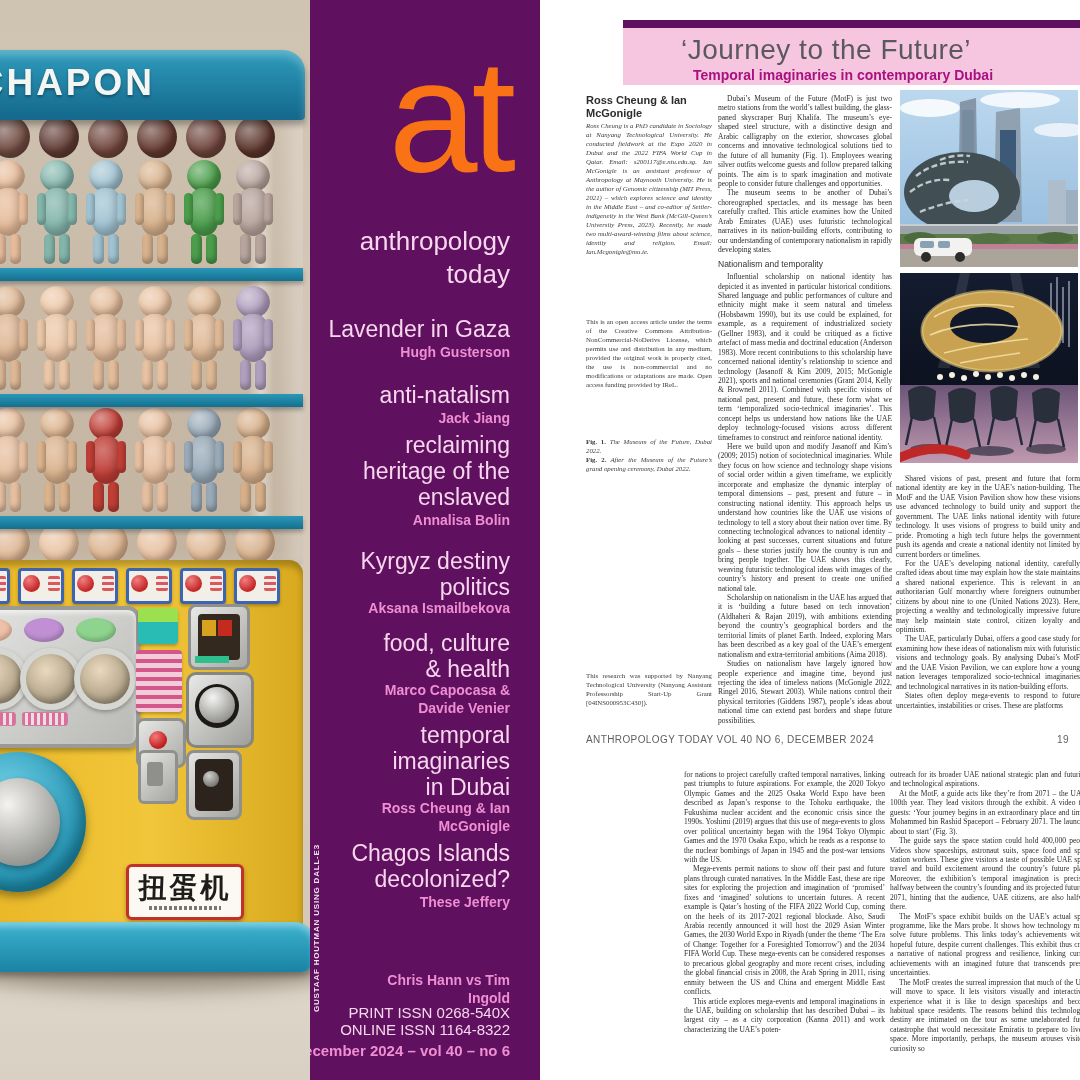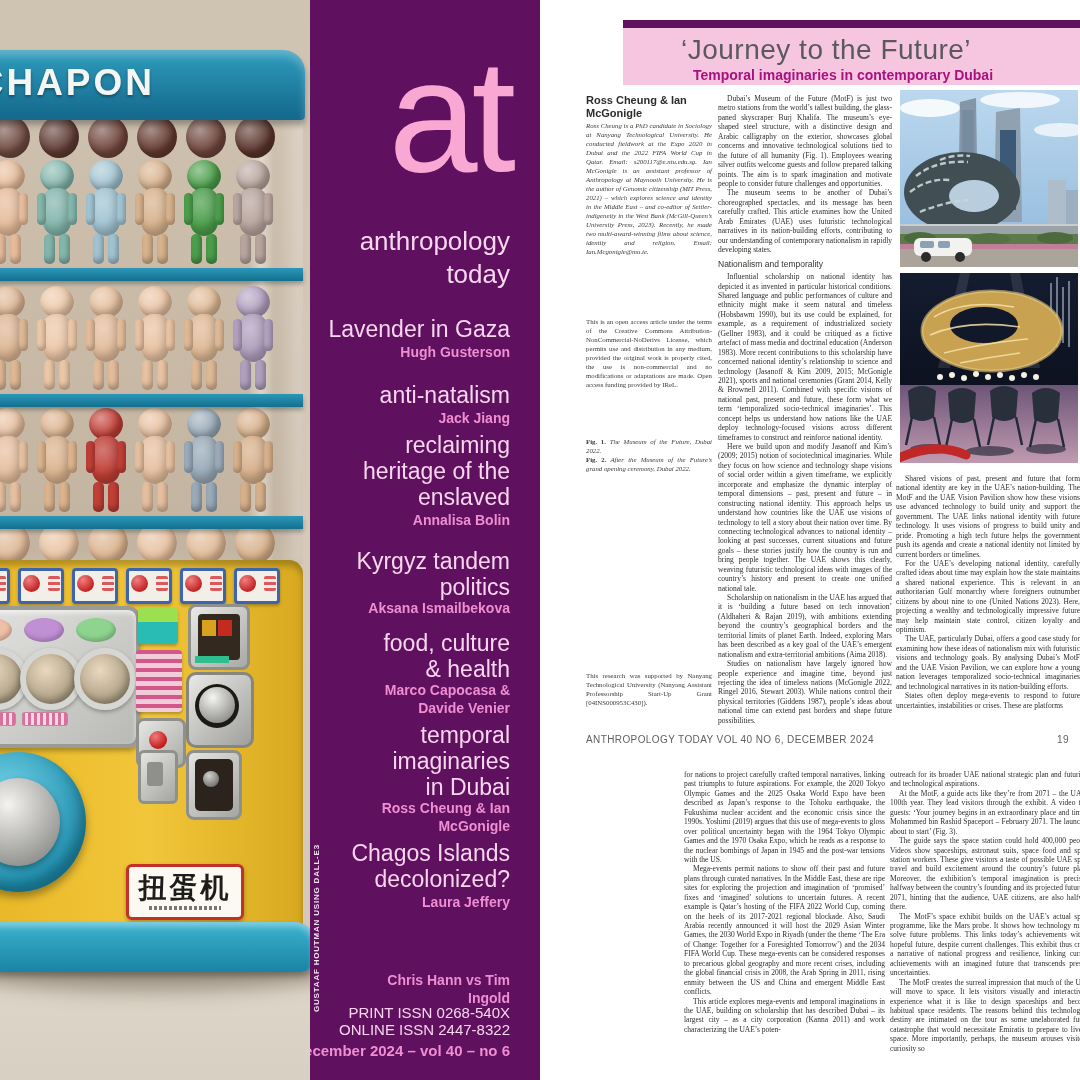--- a/index.html
+++ b/index.html
@@ -104,21 +104,21 @@
         display:flex;flex-direction:column;align-items:center;justify-content:center;}
   #sign .chars{font-size:28px;font-weight:bold;color:#1e1c1a;letter-spacing:3px;
         font-family:"DejaVu Sans",sans-serif;line-height:1;}
   #sign .fine{margin-top:4px;width:72px;height:4px;
         background:repeating-linear-gradient(90deg,#777 0 3px,transparent 3px 5px);}
   #base{position:absolute;left:-45px;top:922px;width:358px;height:50px;z-index:9;border-radius:10px 18px 12px 12px;
         background:linear-gradient(180deg,#3cb3d0,#1a83a4);box-shadow:inset 0 5px 6px rgba(255,255,255,.35),0 4px 6px rgba(0,0,0,.3);}
   
   #sidebar{position:absolute;left:310px;top:0;width:230px;height:1080px;background:#5f105e;overflow:hidden;}
   .sb{position:absolute;right:30px;text-align:right;}
-  #logo-at{font-size:160px;line-height:1;font-weight:500;letter-spacing:-6px;color:#f9a8d4;}
+  #logo-at{font-size:160px;line-height:1;font-weight:500;letter-spacing:-6px;color:#f97316;}
   #journal-name{font-size:26px;line-height:1.25;color:#f7d6ee;}
   .toc-title{font-size:23px;line-height:1.13;color:#f7d6ee;}
   .toc-author{font-size:14px;line-height:1.25;font-weight:bold;color:#ef8ed2;}
   .issn{font-size:15px;line-height:1.2;color:#f7d6ee;}
   #date-line{font-size:15px;font-weight:bold;color:#ef8ed2;}
   #cover-credit{position:absolute;left:312px;top:788px;height:224px;width:13px;
         writing-mode:vertical-rl;transform:rotate(180deg);
         font-size:8px;font-weight:bold;letter-spacing:.8px;color:#f3e2ef;text-align:left;}
   
   #page{position:absolute;left:568px;top:0;width:644px;height:1080px;background:#fff;overflow:hidden;
@@ -408,36 +408,36 @@
 
     <div class="sb toc-title" style="top:316px;width:185px">Lavender in Gaza</div>
     <div class="sb toc-author" style="top:344px;width:185px">Hugh Gusterson</div>
 
     <div class="sb toc-title" style="top:382px;width:185px">anti-natalism</div>
     <div class="sb toc-author" style="top:410px;width:185px">Jack Jiang</div>
 
     <div class="sb toc-title" style="top:432px;width:160px">reclaiming heritage of the enslaved</div>
     <div class="sb toc-author" style="top:512px;width:185px">Annalisa Bolin</div>
 
-    <div class="sb toc-title" style="top:548px;width:160px">Kyrgyz tandem politics</div>
+    <div class="sb toc-title" style="top:548px;width:160px">Kyrgyz destiny politics</div>
     <div class="sb toc-author" style="top:600px;width:185px">Aksana Ismailbekova</div>
 
     <div class="sb toc-title" style="top:630px;width:140px">food, culture &amp; health</div>
     <div class="sb toc-title" style="top:722px;width:125px">temporal imaginaries in Dubai</div>
 
     <div class="sb toc-author" style="top:682px;width:170px">Marco Capocasa &amp; Davide Venier</div>
     <div class="sb toc-author" style="top:800px;width:145px">Ross Cheung &amp; Ian McGonigle</div>
 
     <div class="sb toc-title" style="top:840px;width:165px">Chagos Islands decolonized?</div>
-    <div class="sb toc-author" style="top:894px;width:185px">Laura Jeffery</div>
+    <div class="sb toc-author" style="top:894px;width:185px">These Jeffery</div>
 
     <div class="sb toc-author" style="top:972px;width:130px">Chris Hann vs Tim Ingold</div>
 
     <div class="sb issn" style="top:1004px;width:200px">PRINT ISSN 0268-540X</div>
-    <div class="sb issn" style="top:1021px;width:200px">ONLINE ISSN 2447-8322</div>
+    <div class="sb issn" style="top:1021px;width:200px">ONLINE ISSN 1164-8322</div>
     <div class="sb" id="date-line" style="top:1042px;width:220px">December 2024 – vol 40 – no 6</div>
   </div>
   <div id="cover-credit">GUSTAAF HOUTMAN USING DALL-E3</div>
 
   <div id="page">
     <div id="banner-topbar"></div>
     <div id="banner">
       <div id="art-title">‘Journey to the Future’</div>
       <div id="art-subtitle">Temporal imaginaries in contemporary Dubai</div>
     </div>

